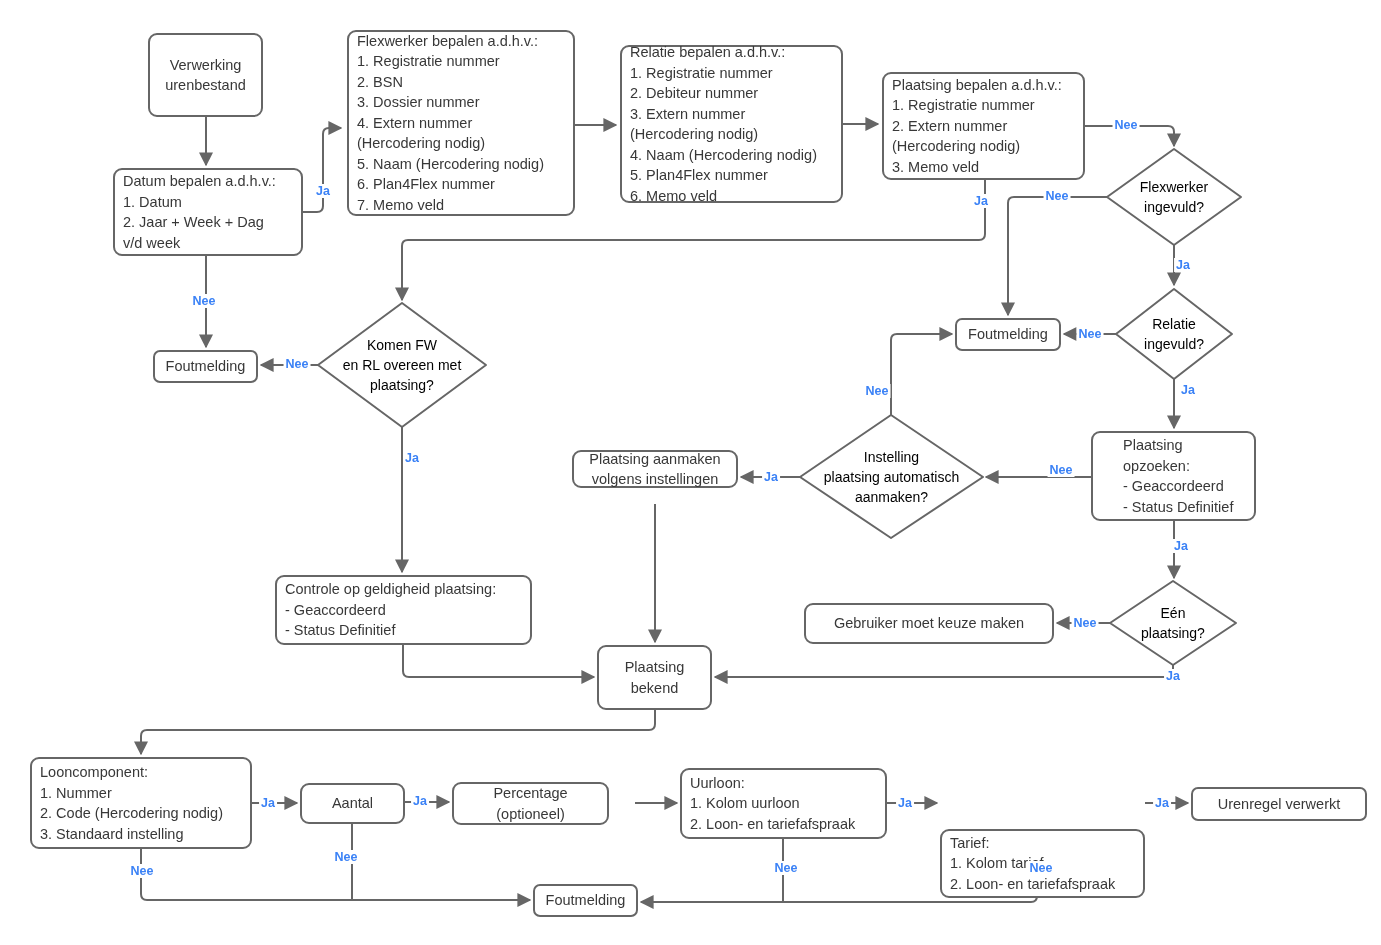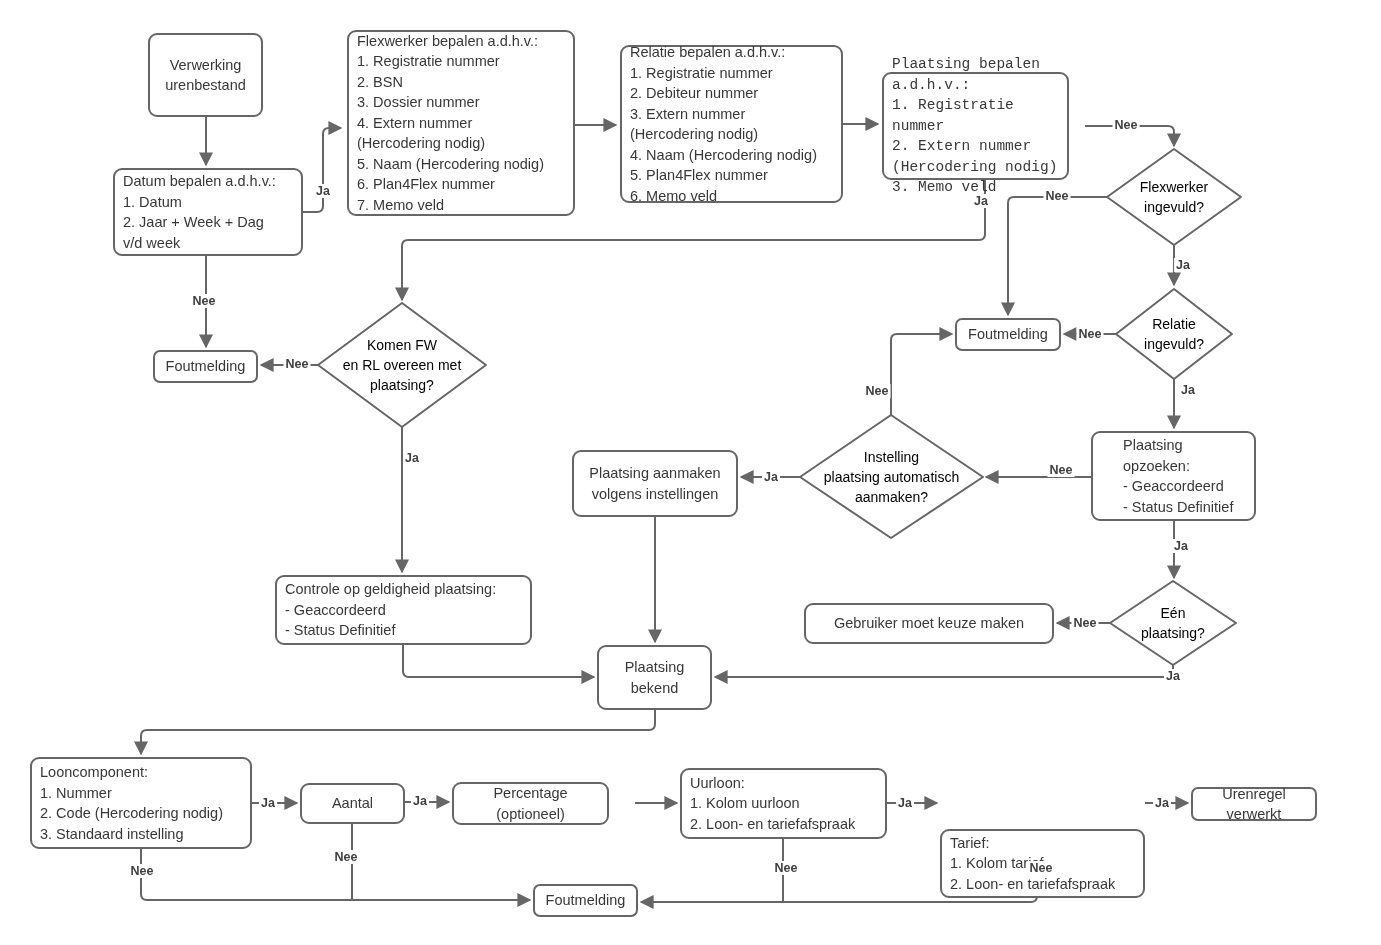--- a/index.html
+++ b/index.html
@@ -38,21 +38,21 @@
     text-align: center;
     color: #000000;
     font-size: 14px;
     line-height: 20px;
   }
   .diamond-text span { white-space: pre-line; }
   .elabel {
     position: absolute;
     transform: translate(-50%, -50%);
     background: #ffffff;
-    color: #404040;
+    color: #3b82f6;
     font-size: 12.5px;
     font-weight: bold;
     line-height: 14px;
     padding: 0 2px;
     white-space: nowrap;
   }
 </style>
 </head>
 <body>
 
@@ -130,36 +130,36 @@
   <div class="node align-left" style="left:620px;top:45px;width:223px;height:158px;">
       <span>Relatie bepalen a.d.h.v.:
 1. Registratie nummer
 2. Debiteur nummer
 3. Extern nummer
 (Hercodering nodig)
 4. Naam (Hercodering nodig)
 5. Plan4Flex nummer
 6. Memo veld</span>
     </div>
-  <div class="node align-left" style="left:882px;top:72px;width:187px;height:108px;font-family:Liberation Mono, monospace;">
+  <div class="node align-left" style="left:882px;top:72px;width:203px;height:108px;">
       <span>Plaatsing bepalen a.d.h.v.:
 1. Registratie nummer
 2. Extern nummer
 (Hercodering nodig)
 3. Memo veld</span>
     </div>
   <div class="node" style="left:955px;top:318px;width:106px;height:33px;border-radius:7px;">
       <span>Foutmelding</span>
     </div>
   <div class="node align-left" style="left:1091px;top:431px;width:165px;height:90px;padding-left:30px;">
       <span>Plaatsing opzoeken:
 - Geaccordeerd
 - Status Definitief</span>
     </div>
-  <div class="node" style="left:572px;top:450px;width:166px;height:67px;">
+  <div class="node" style="left:572px;top:450px;width:166px;height:38px;">
       <span>Plaatsing aanmaken
 volgens instellingen</span>
     </div>
   <div class="node" style="left:153px;top:350px;width:105px;height:33px;border-radius:7px;">
       <span>Foutmelding</span>
     </div>
   <div class="node align-left" style="left:275px;top:575px;width:257px;height:70px;">
       <span>Controle op geldigheid plaatsing:
 - Geaccordeerd
 - Status Definitief</span>
@@ -186,21 +186,21 @@
   <div class="node align-left" style="left:680px;top:768px;width:207px;height:71px;">
       <span>Uurloon:
 1. Kolom uurloon
 2. Loon- en tariefafspraak</span>
     </div>
   <div class="node align-left" style="left:940px;top:788px;width:205px;height:69px;margin-top:41px;">
       <span>Tarief:
 1. Kolom tarief
 2. Loon- en tariefafspraak</span>
     </div>
-  <div class="node" style="left:1191px;top:787px;width:126px;height:34px;border-radius:7px;">
+  <div class="node" style="left:1191px;top:787px;width:176px;height:34px;border-radius:7px;">
       <span>Urenregel verwerkt</span>
     </div>
   <div class="node" style="left:533px;top:884px;width:105px;height:33px;border-radius:7px;">
       <span>Foutmelding</span>
     </div>
 
   <div class="diamond-text" style="left:1107px;top:149px;width:134px;height:96px;">
       <span>Flexwerker
 ingevuld?</span>
     </div>

